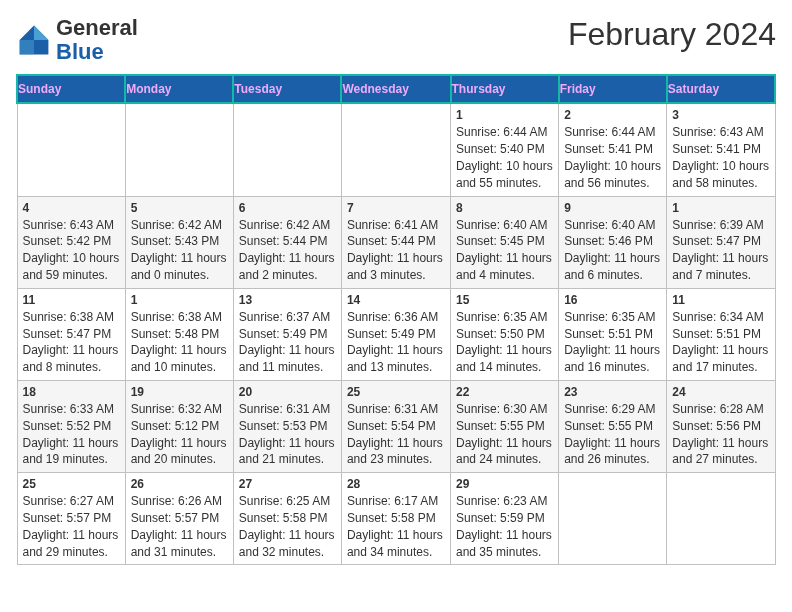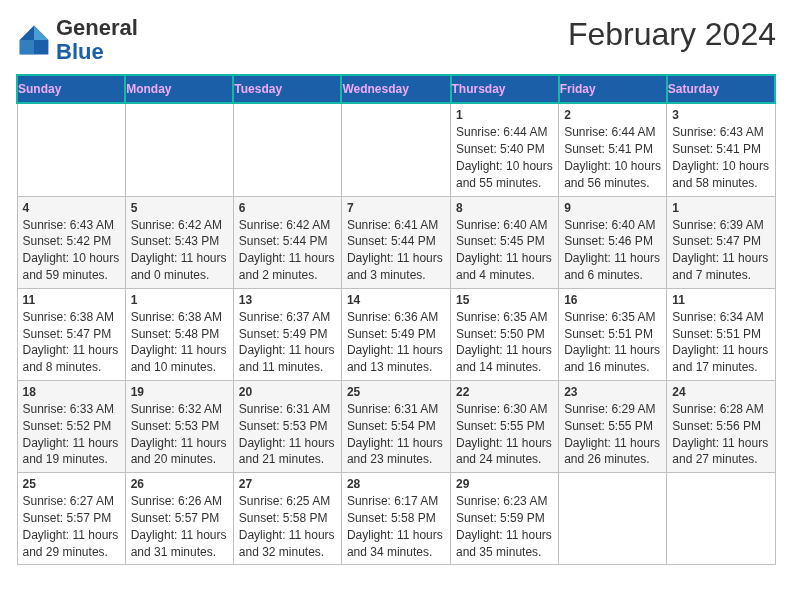--- a/index.html
+++ b/index.html
@@ -234,21 +234,21 @@
       <tr>
         <td>
           <span class="day-num">18</span>
           <div class="day-info">Sunrise: 6:33 AM
 Sunset: 5:52 PM
 Daylight: 11 hours and 19 minutes.</div>
         </td>
         <td>
           <span class="day-num">19</span>
           <div class="day-info">Sunrise: 6:32 AM
-Sunset: 5:53 PM
+Sunset: 5:12 PM
 Daylight: 11 hours and 20 minutes.</div>
         </td>
         <td>
           <span class="day-num">20</span>
           <div class="day-info">Sunrise: 6:31 AM
 Sunset: 5:53 PM
 Daylight: 11 hours and 21 minutes.</div>
         </td>
         <td>
           <span class="day-num">25</span>

